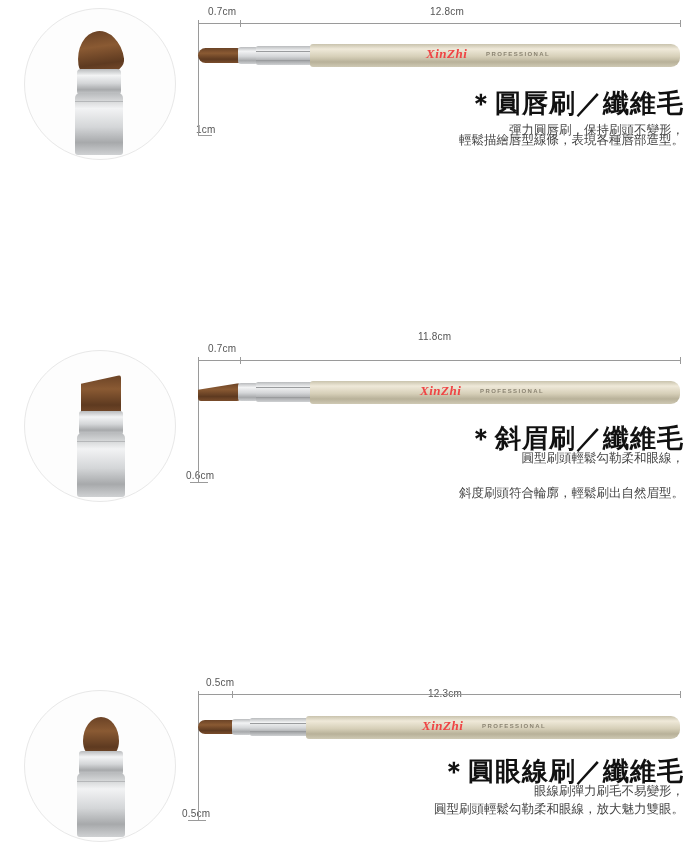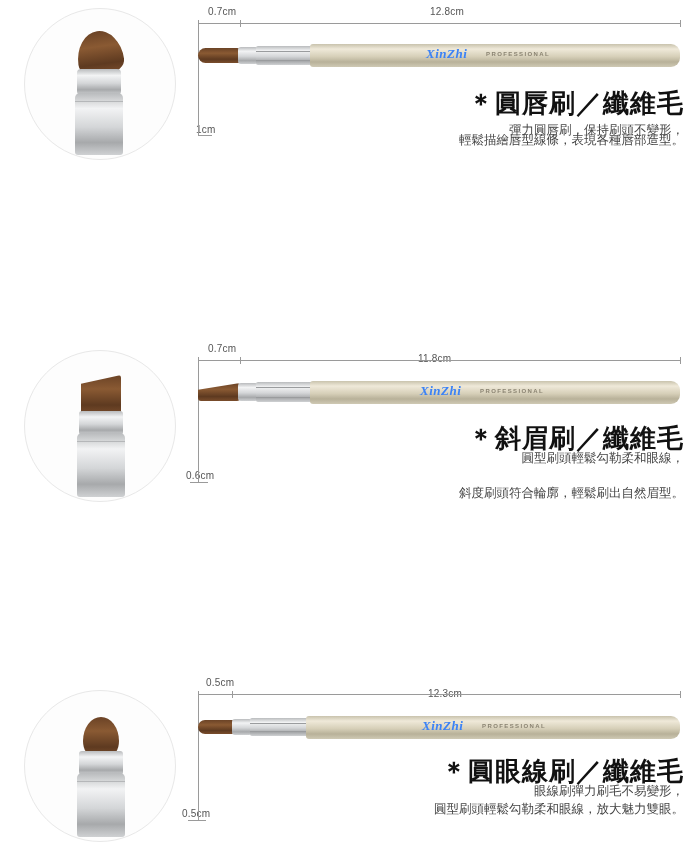--- a/index.html
+++ b/index.html
@@ -84,21 +84,21 @@
   }
   .bristle-brown {
     position: absolute;
     background: linear-gradient(to bottom, #6b4326 0%, #8a5a33 35%, #5e3a20 75%, #7a4d2c 100%);
   }
   .brand {
     position: absolute;
     font-family: "Liberation Serif", serif;
     font-style: italic;
     font-weight: bold;
-    color: #3b82f6;
+    color: #ef4444;
     letter-spacing: 0.5px;
   }
   .brand-sub {
     position: absolute;
     font-family: "Liberation Sans", sans-serif;
     font-size: 6px;
     color: #8a8371;
     letter-spacing: 1.4px;
     font-weight: bold;
   }
@@ -170,21 +170,21 @@
     <div class="thumb" style="top:179px;">
       <div class="thumb-inner">
         <div class="bristle-brown" style="left:56px; top:24px; width:40px; height:40px; clip-path:polygon(0 22%, 100% 0, 100% 100%, 0 100%); border-radius:3px;"></div>
         <div class="ferrule" style="left:54px; top:60px; width:44px; height:24px; border-radius:3px;"></div>
         <div class="ferrule" style="left:52px; top:82px; width:48px; height:64px; border-radius:5px 5px 3px 3px;"></div>
         <div class="ferrule-line" style="left:52px; top:90px; width:48px; background:#b5b7b9;"></div>
       </div>
     </div>
 
     <div class="guide-label" style="left:208px; top:172px;">0.7cm</div>
-    <div class="guide-label" style="left:418px; top:182px;">11.8cm</div>
+    <div class="guide-label" style="left:418px; top:160px;">11.8cm</div>
     <div class="guide-label" style="left:186px; top:299px;">0.6cm</div>
 
     <div class="gline-h" style="left:198px; top:189px; width:482px;"></div>
     <div class="tick" style="left:198px; top:186px;"></div>
     <div class="tick" style="left:240px; top:186px;"></div>
     <div class="tick" style="left:680px; top:186px;"></div>
     <div class="gline-v" style="left:198px; top:189px; height:122px;"></div>
     <div class="gline-h" style="left:190px; top:311px; width:18px;"></div>
 
     <div class="brush" style="left:198px; top:202px; width:482px; height:40px;">

